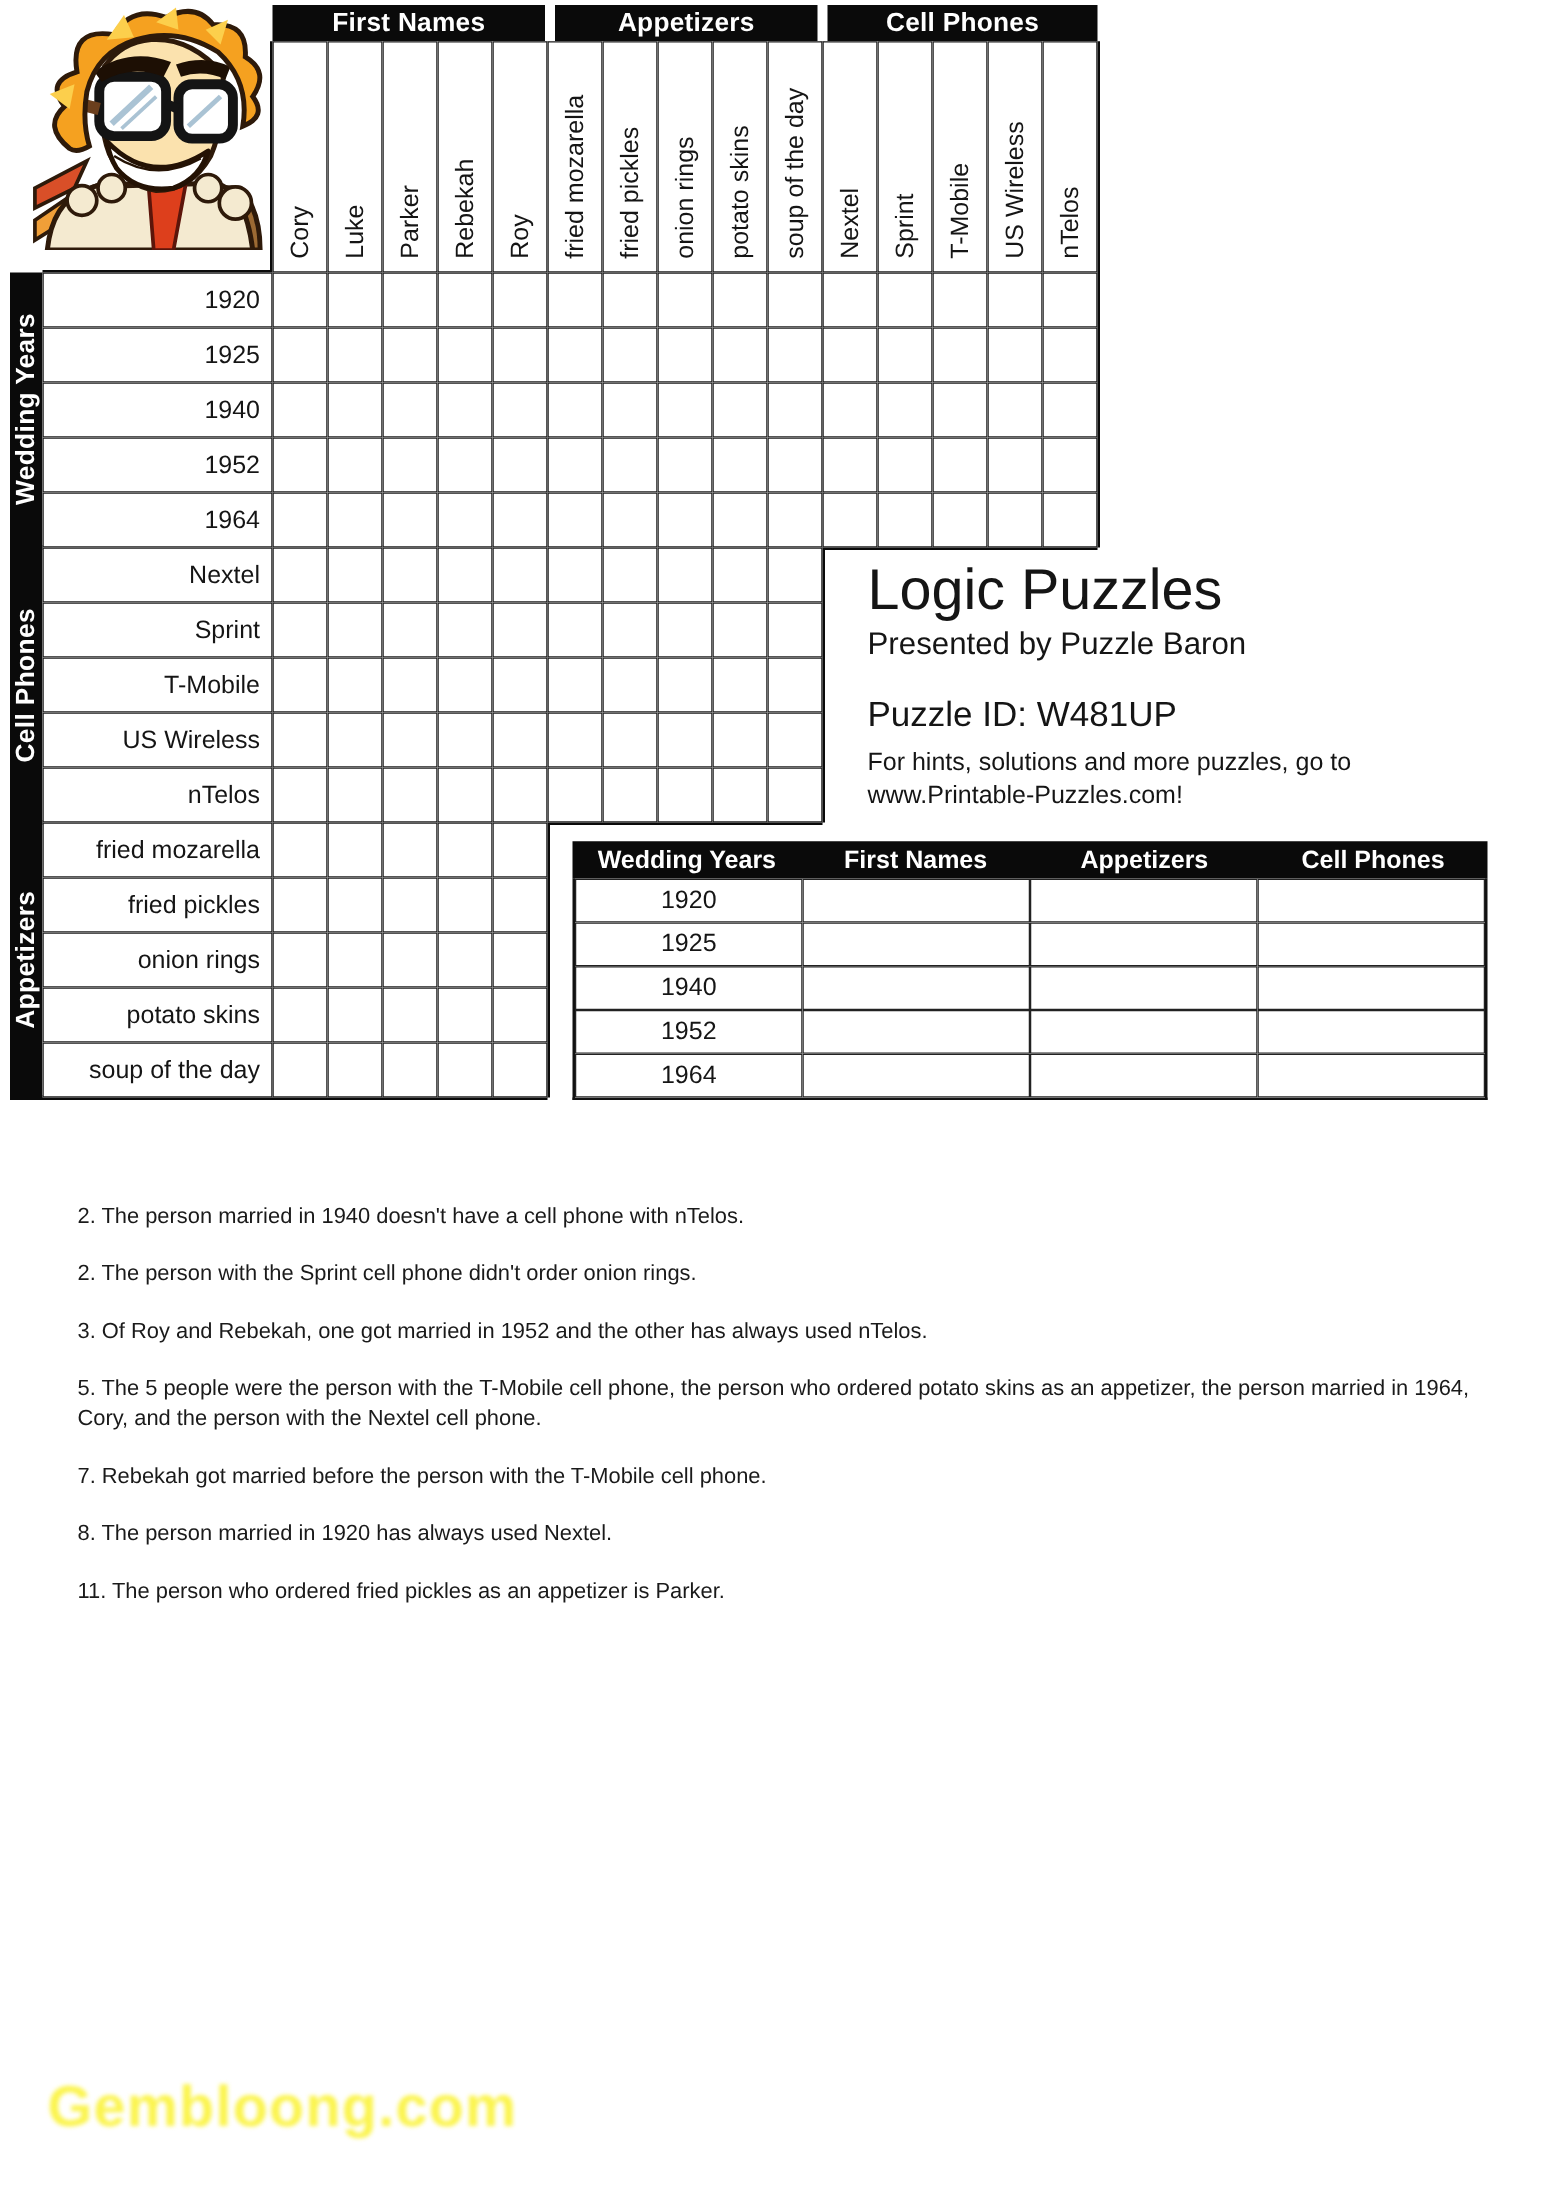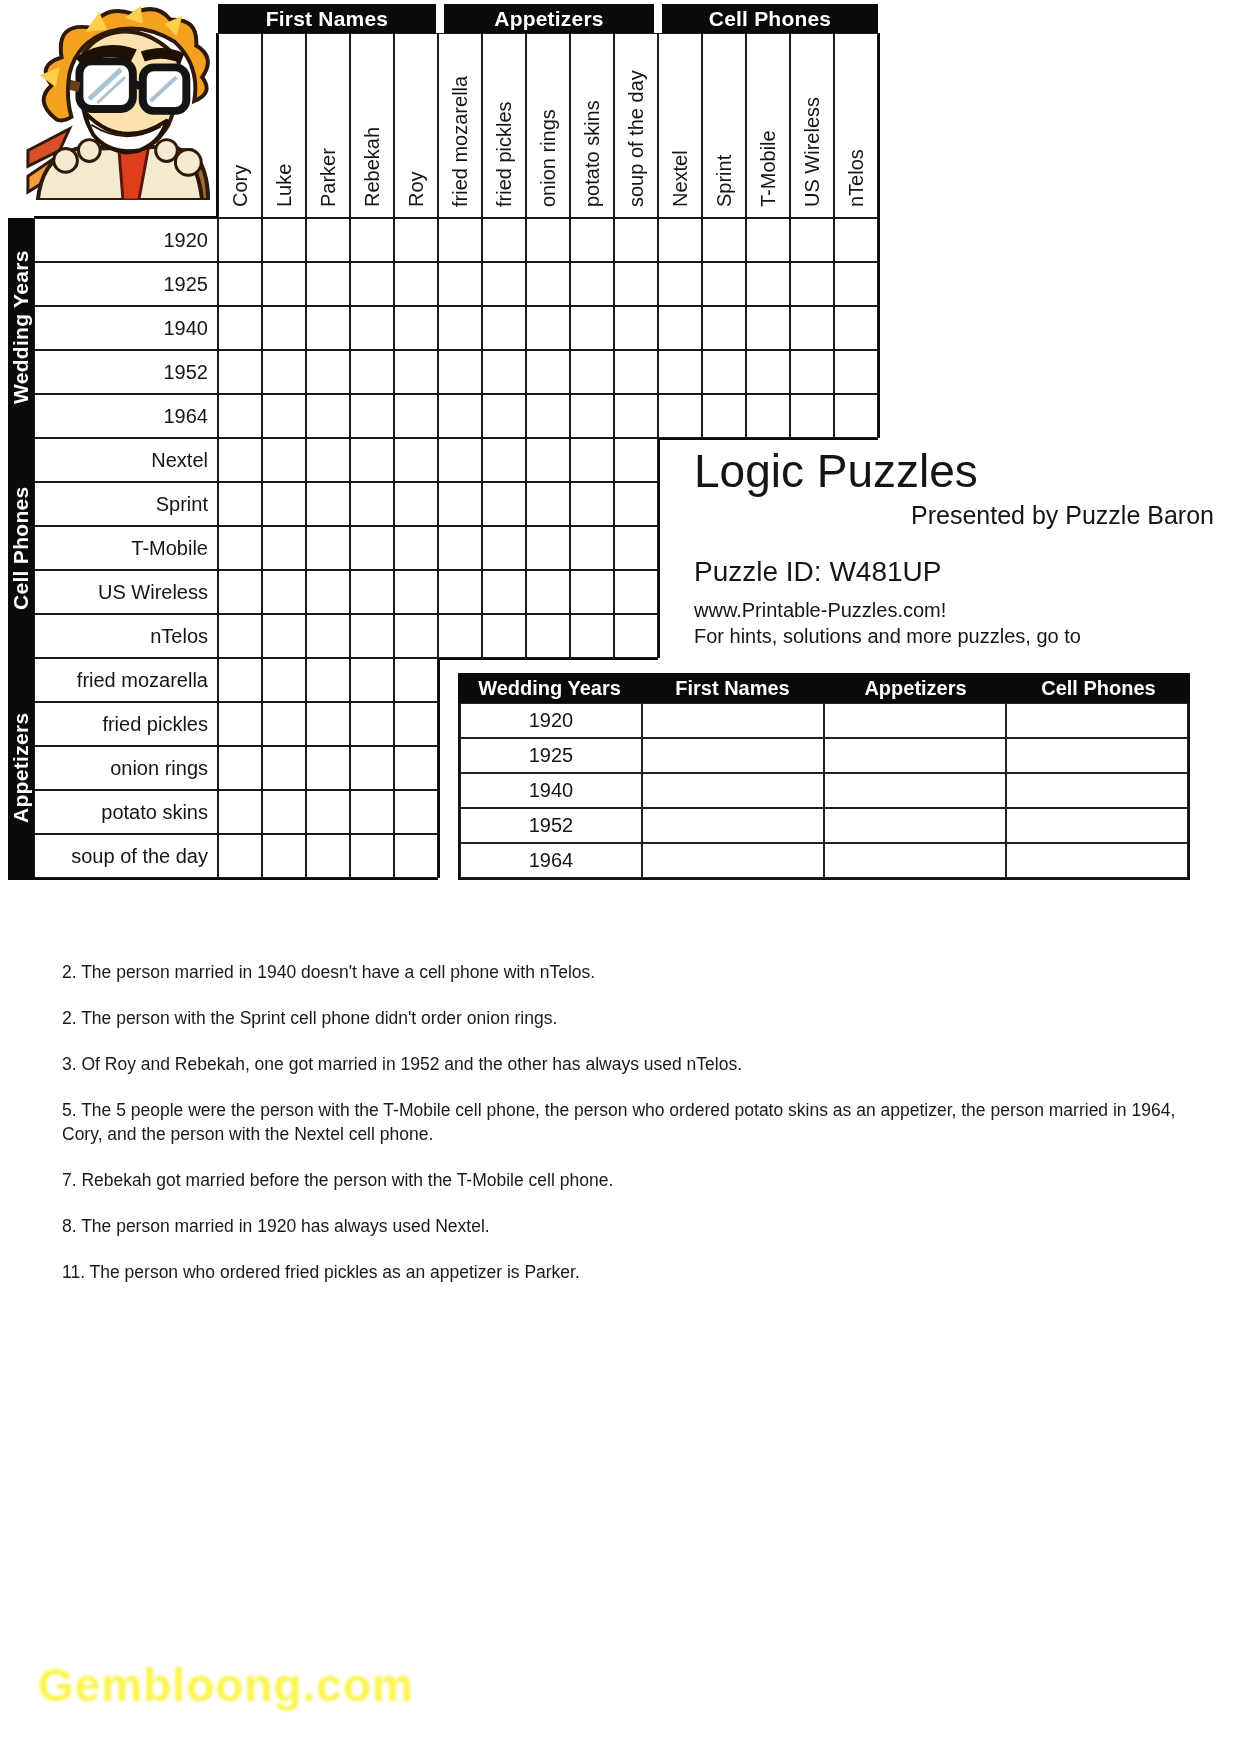--- a/index.html
+++ b/index.html
@@ -30,21 +30,21 @@
   .vside{
     writing-mode:vertical-rl;transform:rotate(180deg);
     width:100%;height:100%;box-sizing:border-box;
     color:#fff;font-weight:bold;font-size:21px;line-height:26px;
     text-align:center;white-space:nowrap;letter-spacing:.3px;
   }
   .thick{position:absolute;background:#0a0a0a;}
   
   .info{position:absolute;left:682px;top:446px;width:520px;margin-left:12px;}
   .info-title{font-size:46px;line-height:1.12;color:#151515;}
-  .info-sub{font-size:25px;margin-top:3px;color:#151515;text-align:right;}
+  .info-sub{font-size:25px;margin-top:3px;color:#151515;}
   .info-id{font-size:28px;margin-top:26px;color:#151515;}
   .info-hints{font-size:20px;line-height:1.32;margin-top:9px;color:#151515;}
   
   .athead{
     position:absolute;left:458px;top:673px;width:732px;height:30px;
     background:#0a0a0a;display:flex;
   }
   .athcell{
     width:183px;display:flex;align-items:center;justify-content:center;
     color:#fff;font-weight:bold;font-size:20px;
@@ -122,22 +122,22 @@
   <div class="thick" style="left:34px;top:216px;width:844px;height:4px;"></div>
   <div class="thick" style="left:8px;top:436px;width:870px;height:4px;"></div>
   <div class="thick" style="left:8px;top:656px;width:650px;height:4px;"></div>
   <div class="thick" style="left:8px;top:876px;width:430px;height:4px;"></div>
 
   <div class="info">
     <div class="info-title">Logic Puzzles</div>
     <div class="info-sub">Presented by Puzzle Baron</div>
     <div class="info-id">Puzzle ID: W481UP</div>
     <div class="info-hints">
+      <div>For hints, solutions and more puzzles, go to</div>
       <div>www.Printable-Puzzles.com!</div>
-      <div>For hints, solutions and more puzzles, go to</div>
     </div>
   </div>
 
   <div class="athead">
     <div class="athcell">Wedding Years</div>
     <div class="athcell">First Names</div>
     <div class="athcell">Appetizers</div>
     <div class="athcell">Cell Phones</div>
   </div>
   <div class="atbody" id="atbody">

